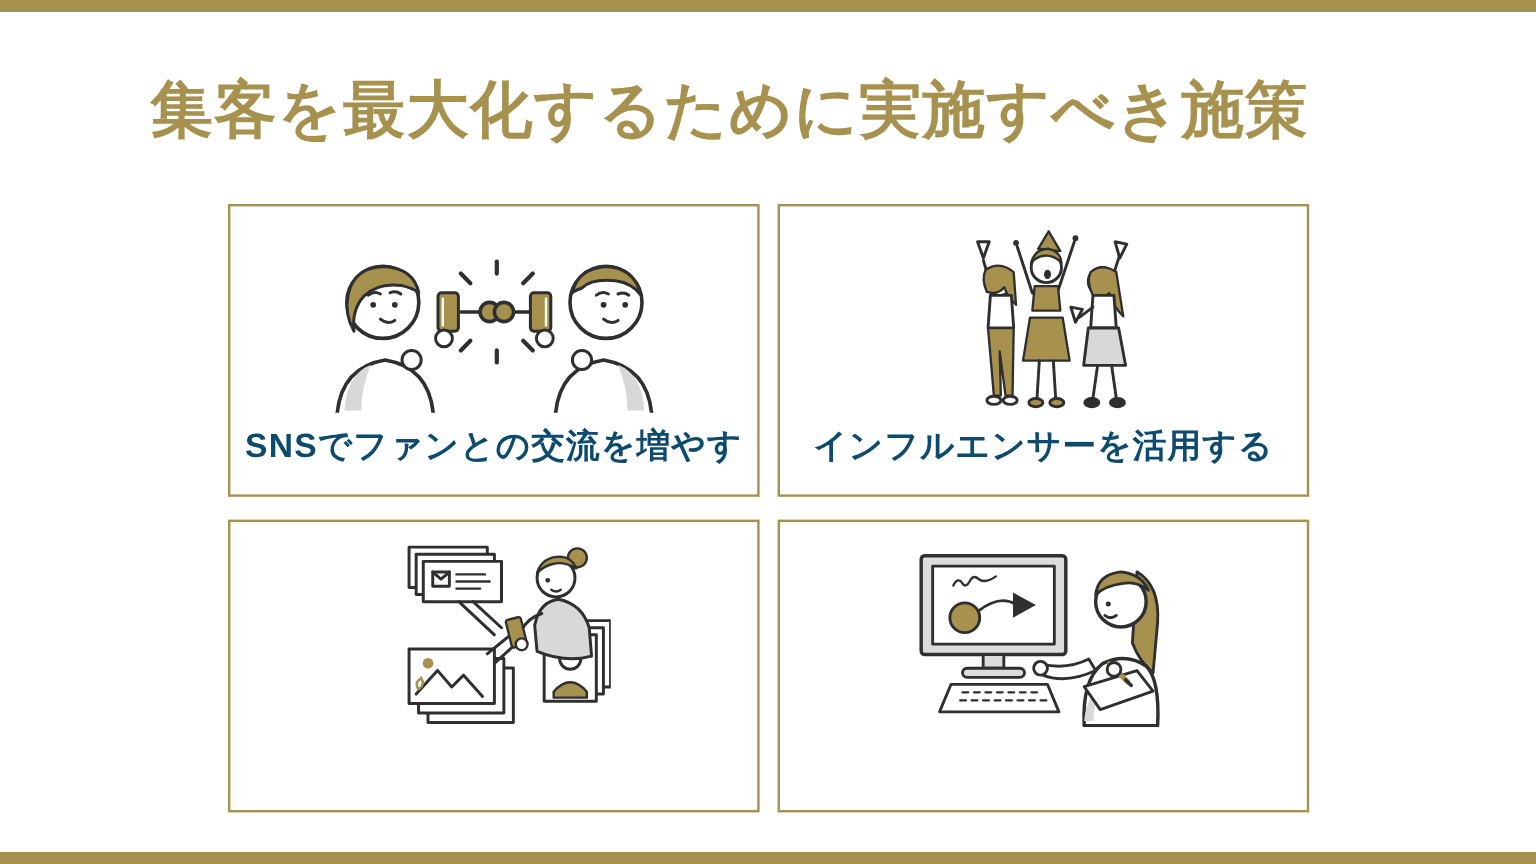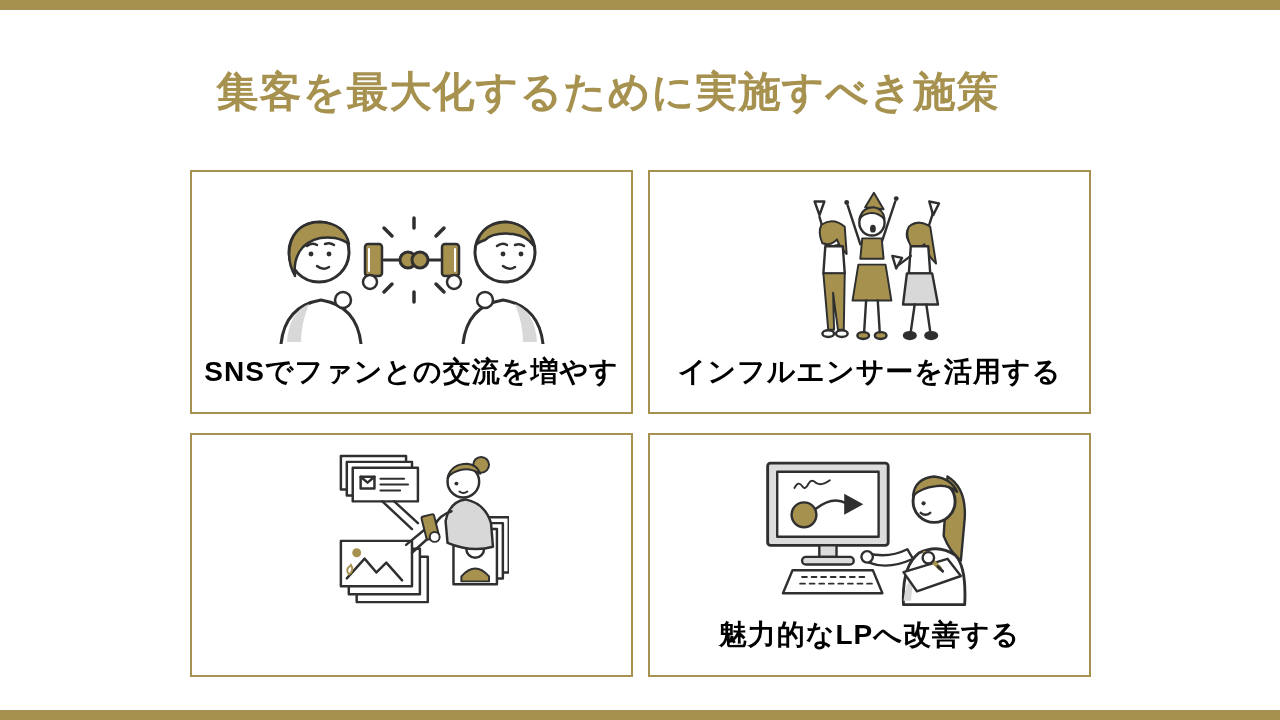--- a/index.html
+++ b/index.html
@@ -3,31 +3,31 @@
 <meta charset="utf-8">
 <style>
   html,body{margin:0;padding:0;background:#ffffff;}
   body{width:1280px;height:720px;overflow:hidden;position:relative;
        font-family:"Liberation Sans",sans-serif;}
   .slide{position:absolute;inset:0;background:#ffffff;}
   .accent-bar{position:absolute;left:0;width:1280px;height:10px;background:#a6914f;}
   .accent-bar.top{top:0;}
   .accent-bar.bottom{bottom:0;}
   .slide-title{position:absolute;top:64px;left:0;width:1216px;height:56px;
-       margin:0;text-align:center;font-size:42px;line-height:56px;font-weight:bold;
+       margin:0;text-align:center;font-size:52px;line-height:56px;font-weight:bold;
        color:#a6914f;letter-spacing:1px;}
   .card{position:absolute;width:439px;height:240px;border:2px solid #a6914f;background:#ffffff;}
   .card.c1{left:190px;top:170px;}
   .card.c2{left:648px;top:170px;text-decoration:underline;}
   .card.c3{left:190px;top:433px;}
   .card.c4{left:648px;top:433px;}
   .illus{position:absolute;left:0;right:0;top:18px;height:158px;
        display:flex;justify-content:center;align-items:center;}
   .caption{position:absolute;left:0;right:0;bottom:24px;text-align:center;
-       font-size:28px;line-height:32px;font-weight:bold;color:#000000;letter-spacing:1px;}
+       font-size:28px;line-height:32px;font-weight:bold;color:#0c4a6e;letter-spacing:1px;}
   svg{display:block;}
 </style>
 </head>
 <body>
 
 <div class="slide">
 
   <div class="accent-bar top"></div>
 
   <h1 class="slide-title">集客を最大化するために実施すべき施策</h1>
@@ -200,18 +200,17 @@
           <path d="M150,148 Q152,128 162,120 Q158,140 158,148 Z" fill="#d8d8d8" stroke="none"></path>
           <path d="M150,118 L196,104 L210,122 L164,138 Z" fill="#ffffff" stroke-width="2.5"></path>
           <path d="M160,104 Q134,116 114,108 L112,98 Q134,104 154,94 Z" fill="#ffffff" stroke-width="2.5"></path>
           <circle cx="112" cy="102" r="6" fill="#ffffff" stroke-width="2.5"></circle>
           <path d="M172,98 L188,114" stroke="#a6914f" stroke-width="4.5"></path>
           <path d="M186,112 L191,117" stroke-width="3"></path>
           <circle cx="176" cy="103" r="6" fill="#ffffff" stroke-width="2.5"></circle>
         </g>
       </svg>
     </div>
-    <div class="caption">魅力的なLPへ改善する</div>
   </div>
 
   <div class="accent-bar bottom"></div>
 
 </div>
 
 </body></html>

